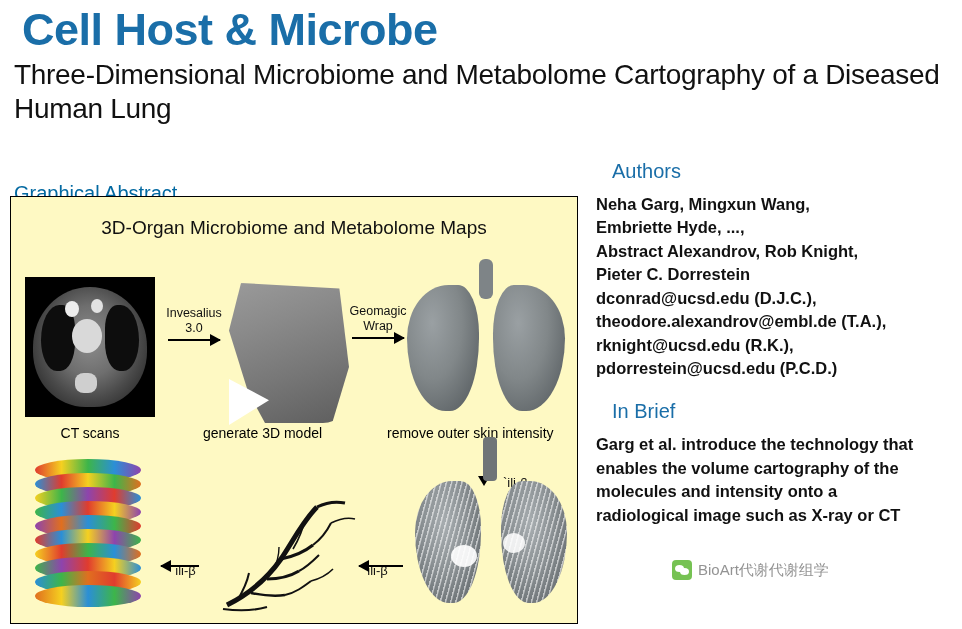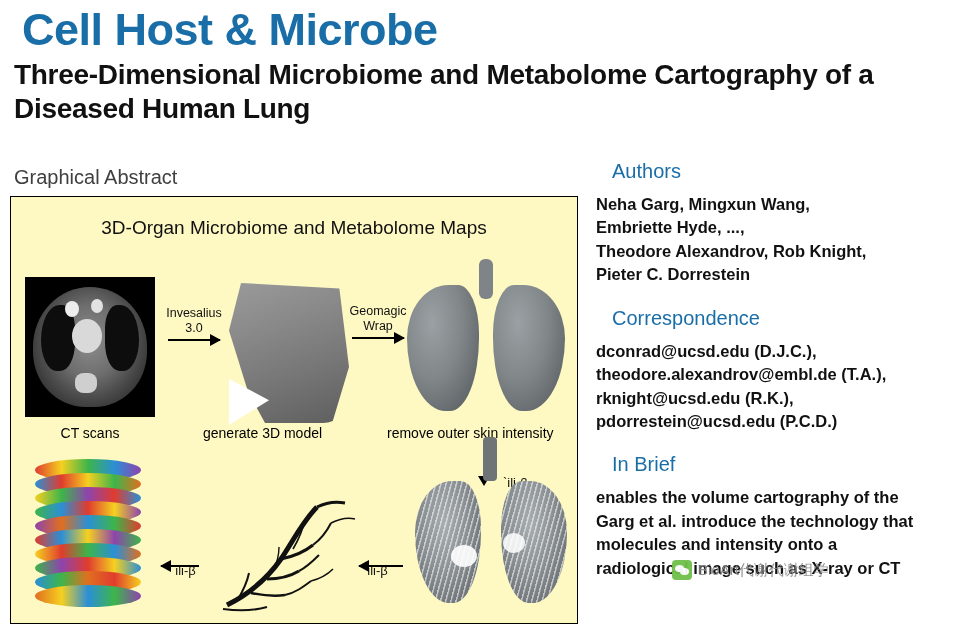--- a/index.html
+++ b/index.html
@@ -31,29 +31,30 @@
     color: #1a6ea8;
     letter-spacing: -0.5px;
     line-height: 1.05;
   }
   .paper-title {
     position: absolute;
     left: 14px;
     top: 58px;
     width: 930px;
     font-size: 28px;
-    font-weight: bold;
+    font-weight: normal;
     color: #111;
     line-height: 1.22;
     letter-spacing: -0.3px;
   }
   .section-heading {
-    color: #404040;
+    color: #0369a1;
     font-size: 20px;
     font-weight: normal;
+    margin-top: 16px;
   }
   .ga-heading {
     position: absolute;
     left: 14px;
     top: 166px;
   }
   
   .ga-box {
     position: absolute;
     left: 10px;
@@ -502,36 +503,35 @@
     </div>
 
   </div>
 
   <div class="right-col">
 
     <div class="rc-heading">Authors</div>
     <div class="rc-body">
       <div>Neha Garg, Mingxun Wang,</div>
       <div>Embriette Hyde, ...,</div>
-      <div>Theodore Alexandrov, Rob Knight,</div>
+      <div>Abstract Alexandrov, Rob Knight,</div>
       <div>Pieter C. Dorrestein</div>
     </div>
 
-    <div class="rc-heading spaced">Correspondence</div>
     <div class="rc-body">
       <div>dconrad@ucsd.edu (D.J.C.),</div>
       <div>theodore.alexandrov@embl.de (T.A.),</div>
       <div>rknight@ucsd.edu (R.K.),</div>
       <div>pdorrestein@ucsd.edu (P.C.D.)</div>
     </div>
 
     <div class="rc-heading spaced">In Brief</div>
     <div class="rc-body">
+      <div>Garg et al. introduce the technology that</div>
       <div>enables the volume cartography of the</div>
-      <div>Garg et al. introduce the technology that</div>
       <div>molecules and intensity onto a</div>
       <div>radiological image such as X-ray or CT</div>
     </div>
 
   </div>
 
   <div class="watermark">
     <span class="wm-logo"></span>
     <span>BioArt代谢代谢组学</span>
   </div>

